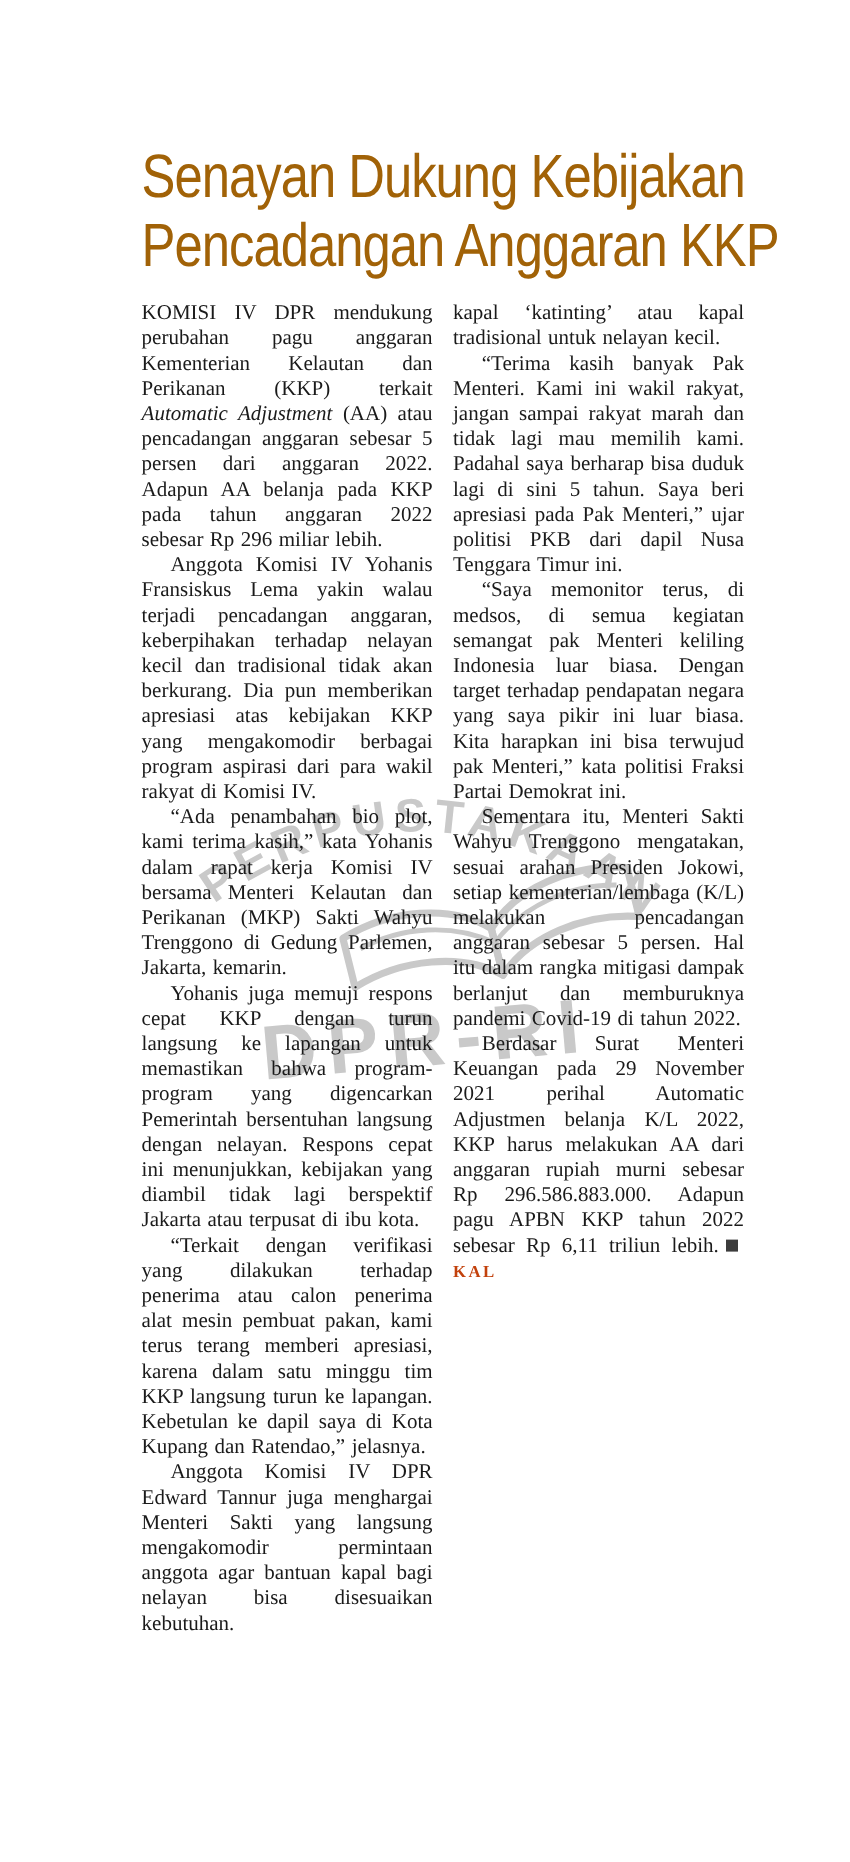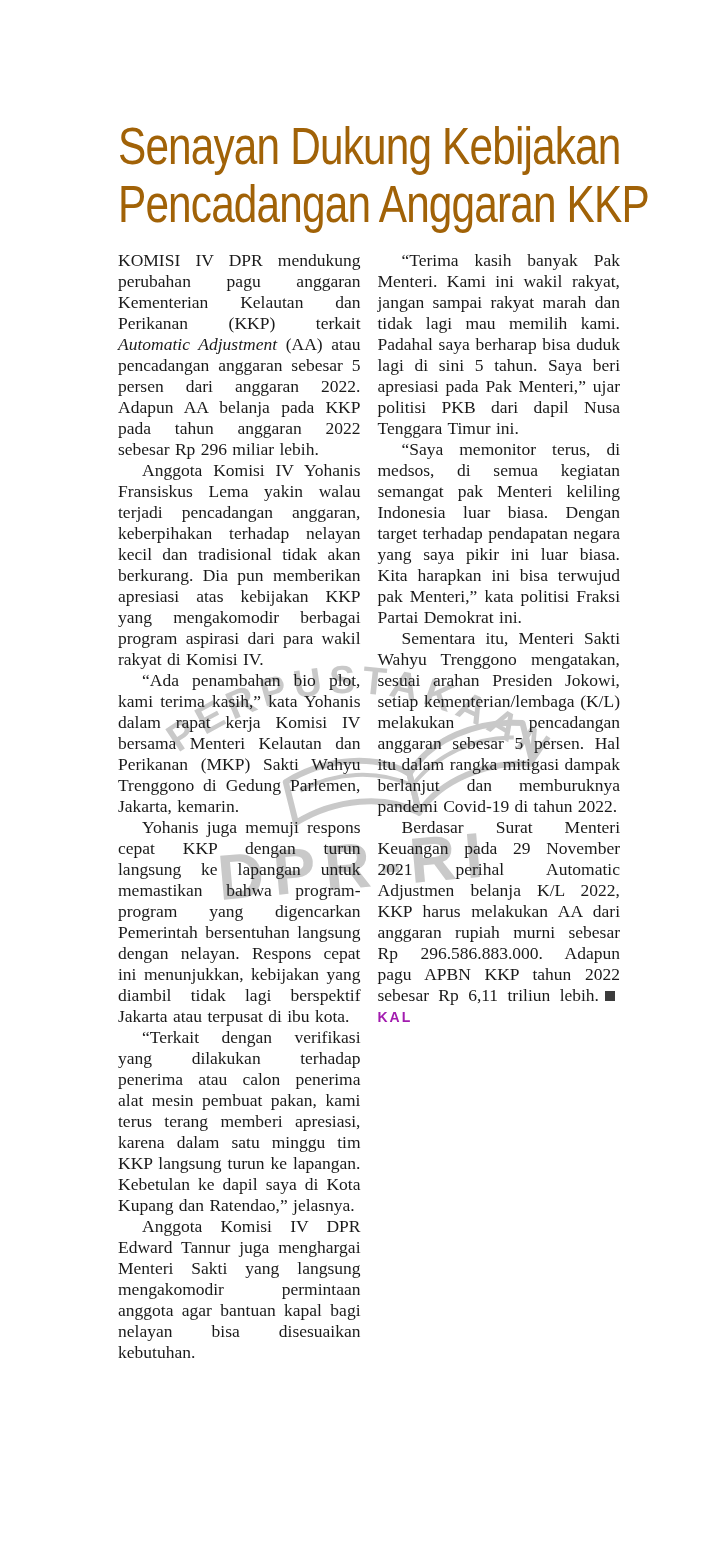--- a/index.html
+++ b/index.html
@@ -58,25 +58,25 @@
   }
   .col p{margin:0; text-indent:24px;}
   .col p.noindent{text-indent:0;}
   .end-mark{
     display:inline-block;
     width:10px;height:10px;
     background:#3c3c3c;
     margin:0 5px 0 6px;
   }
   .byline{
-    font-family:Liberation Sans, sans-serif;
+    font-family:Liberation Serif, serif;
     font-size:14px;
     font-weight:bold;
     letter-spacing:2px;
-    color:#a21caf;
+    color:#c2410c;
   }
 </style>
 </head>
 <body>
 
 <div class="page">
 
   <div class="watermark">
     <svg width="450" height="350" viewBox="0 0 450 350" xmlns="http://www.w3.org/2000/svg">
       <defs>
@@ -110,20 +110,21 @@
       <div class="col">
         <p class="noindent"><span>KOMISI IV DPR mendukung perubahan pagu anggaran Kementerian Kelautan dan Perikanan (KKP) terkait </span><i>Automatic Adjustment</i><span> (AA) atau pencadangan anggaran sebesar 5 persen dari anggaran 2022. Adapun AA belanja pada KKP pada tahun anggaran 2022 sebesar Rp 296 miliar lebih.</span></p>
         <p>Anggota Komisi IV Yohanis Fransiskus Lema yakin walau terjadi pencadangan anggaran, keberpihakan terhadap nelayan kecil dan tradisional tidak akan berkurang. Dia pun memberikan apresiasi atas kebijakan KKP yang mengakomodir berbagai program aspirasi dari para wakil rakyat di Komisi IV.</p>
         <p>“Ada penambahan bio plot, kami terima kasih,” kata Yohanis dalam rapat kerja Komisi IV bersama Menteri Kelautan dan Perikanan (MKP) Sakti Wahyu Trenggono di Gedung Parlemen, Jakarta, kemarin.</p>
         <p>Yohanis juga memuji respons cepat KKP dengan turun langsung ke lapangan untuk memastikan bahwa program-program yang digencarkan Pemerintah bersentuhan langsung dengan nelayan. Respons cepat ini menunjukkan, kebijakan yang diambil tidak lagi berspektif Jakarta atau terpusat di ibu kota.</p>
         <p>“Terkait dengan verifikasi yang dilakukan terhadap penerima atau calon penerima alat mesin pembuat pakan, kami terus terang memberi apresiasi, karena dalam satu minggu tim KKP langsung turun ke lapangan. Kebetulan ke dapil saya di Kota Kupang dan Ratendao,” jelasnya.</p>
         <p>Anggota Komisi IV DPR Edward Tannur juga menghargai Menteri Sakti yang langsung mengakomodir permintaan anggota agar bantuan kapal bagi nelayan bisa disesuaikan kebutuhan.</p>
       </div>
 
       <div class="col">
+        <p class="noindent">kapal ‘katinting’ atau kapal tradisional untuk nelayan kecil.</p>
         <p>“Terima kasih banyak Pak Menteri. Kami ini wakil rakyat, jangan sampai rakyat marah dan tidak lagi mau memilih kami. Padahal saya berharap bisa duduk lagi di sini 5 tahun. Saya beri apresiasi pada Pak Menteri,” ujar politisi PKB dari dapil Nusa Tenggara Timur ini.</p>
         <p>“Saya memonitor terus, di medsos, di semua kegiatan semangat pak Menteri keliling Indonesia luar biasa. Dengan target terhadap pendapatan negara yang saya pikir ini luar biasa. Kita harapkan ini bisa terwujud pak Menteri,” kata politisi Fraksi Partai Demokrat ini.</p>
         <p>Sementara itu, Menteri Sakti Wahyu Trenggono mengatakan, sesuai arahan Presiden Jokowi, setiap kementerian/lembaga (K/L) melakukan pencadangan anggaran sebesar 5 persen. Hal itu dalam rangka mitigasi dampak berlanjut dan memburuknya pandemi Covid-19 di tahun 2022.</p>
         <p><span>Berdasar Surat Menteri Keuangan pada 29 November 2021 perihal Automatic Adjustmen belanja K/L 2022, KKP harus melakukan AA dari anggaran rupiah murni sebesar Rp 296.586.883.000. Adapun pagu APBN KKP tahun 2022 sebesar Rp 6,11 triliun lebih.</span><span class="end-mark"></span><span class="byline">KAL</span></p>
       </div>
 
     </div>
   </div>
 </div>
 

